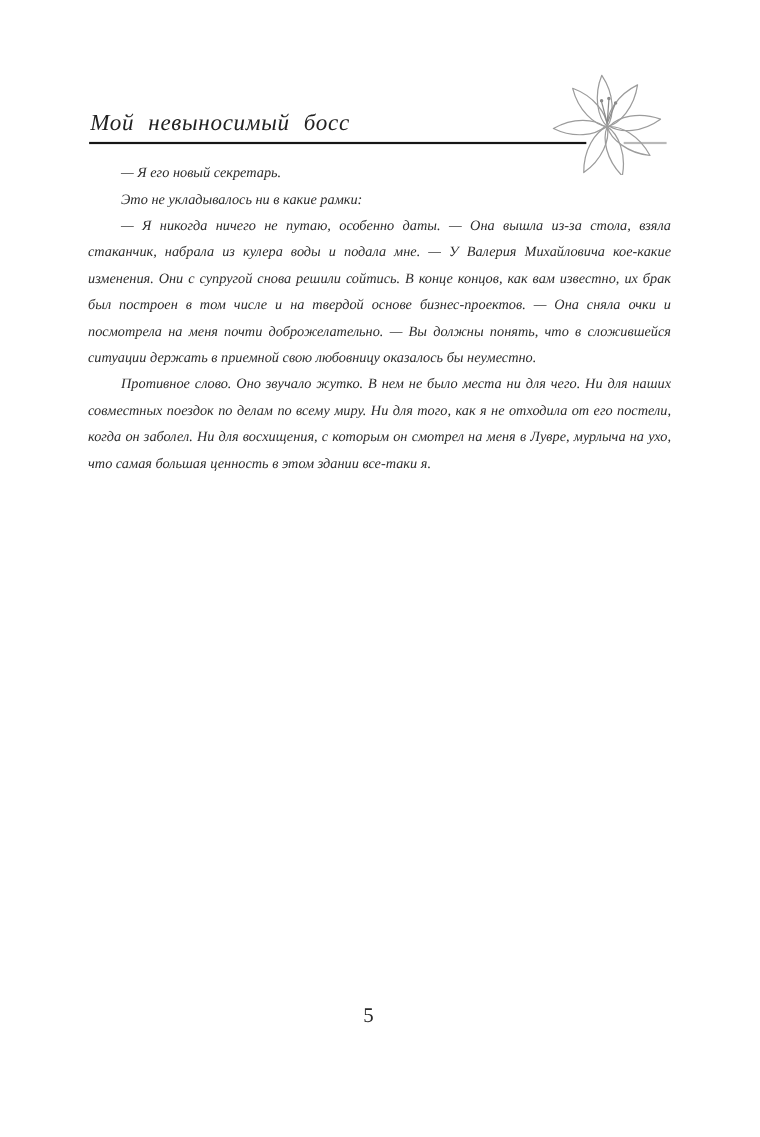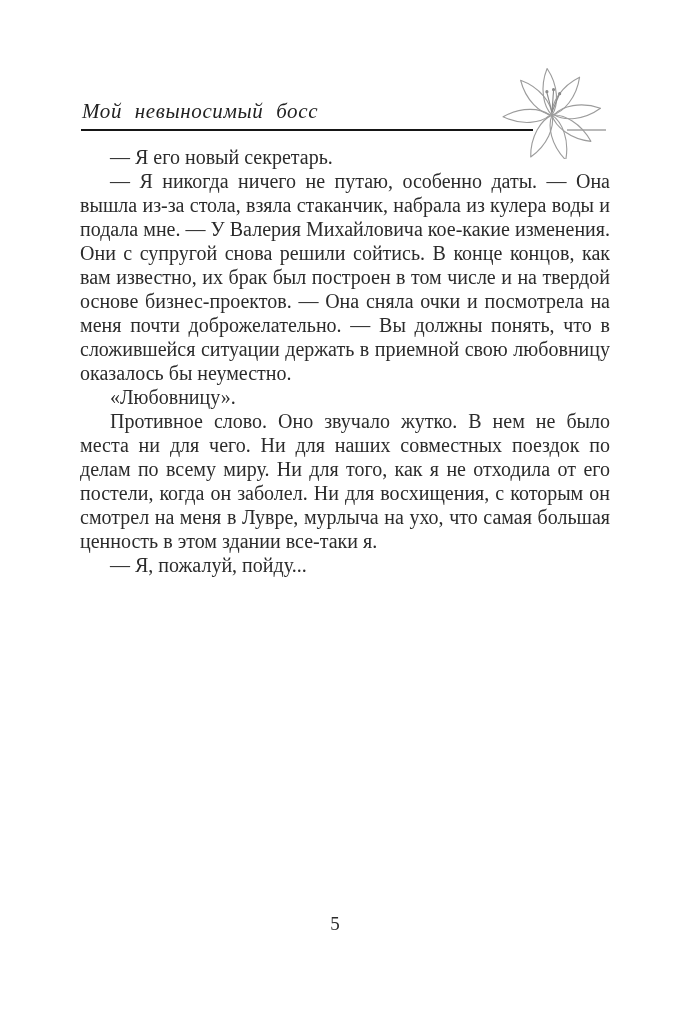--- a/index.html
+++ b/index.html
@@ -51,24 +51,25 @@
     top: 59px;
     width: 102px;
     height: 100px;
   }
   
   .body-text {
     position: absolute;
     left: 80px;
     top: 145px;
     width: 530px;
-    font-size: 20px;
+    font-size: 13px;
     line-height: 24px;
     text-align: justify;
     hyphens: manual;
+    font-style: italic;
   }
   .body-text p {
     margin: 0;
     padding: 0;
     text-indent: 30px;
   }
   
   .page-number {
     position: absolute;
     left: 80px;
@@ -106,21 +107,20 @@
       <path d="M50 52 L51.5 31"></path>
       <path d="M50 52 L57 35"></path>
       <circle cx="45" cy="32" r="1" fill="#8a8a8a"></circle>
       <circle cx="51.5" cy="30" r="1" fill="#8a8a8a"></circle>
       <circle cx="57.5" cy="34" r="1" fill="#8a8a8a"></circle>
     </g>
   </svg>
 
   <main class="body-text">
     <p>— Я его новый секретарь.</p>
+    <p>Это не укладывалось ни в какие рамки:</p>
     <p>— Я никогда ничего не путаю, особенно даты. — Она вышла из-за стола, взяла стаканчик, набрала из кулера воды и подала мне. — У Валерия Михайловича кое-какие изменения. Они с супругой снова решили сойтись. В конце концов, как вам известно, их брак был построен в том числе и на твердой основе бизнес-про­ектов. — Она сняла очки и посмотрела на меня почти доброжелательно. — Вы должны понять, что в сложив­шейся ситуации держать в приемной свою любовницу оказалось бы неуместно.</p>
-    <p>«Любовницу».</p>
     <p>Противное слово. Оно звучало жутко. В нем не было места ни для чего. Ни для наших совместных поездок по делам по всему миру. Ни для того, как я не отходила от его постели, когда он заболел. Ни для восхищения, с которым он смотрел на меня в Лувре, мурлыча на ухо, что самая большая ценность в этом здании все-таки я.</p>
-    <p>— Я, пожалуй, пойду...</p>
   </main>
 
   <div class="page-number">5</div>
 
 </div>
 
 </body></html>

